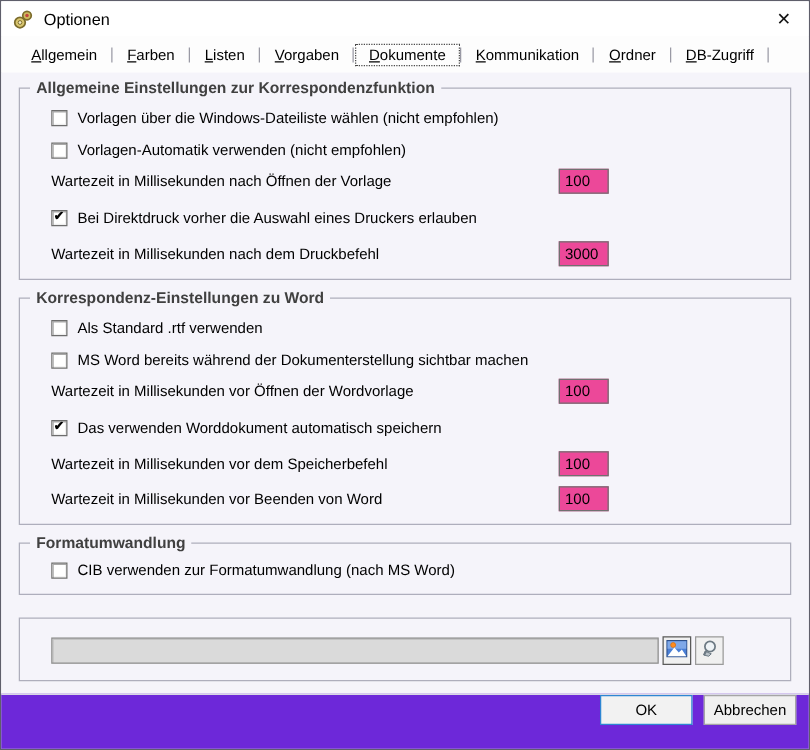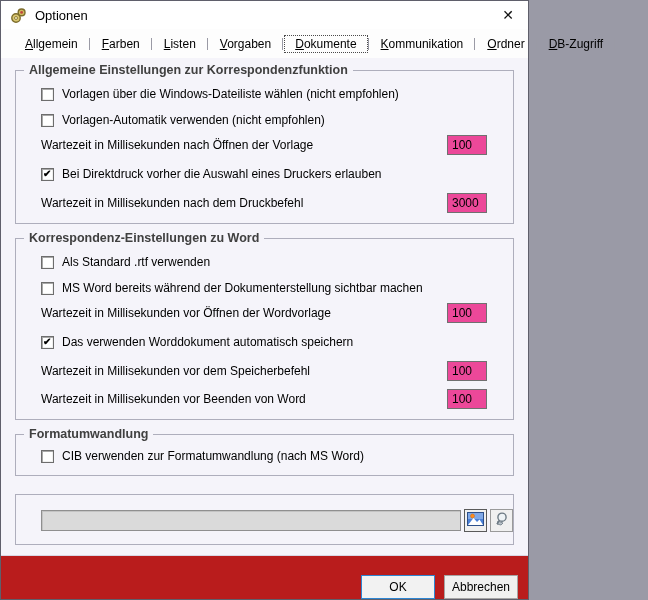--- a/index.html
+++ b/index.html
@@ -3,21 +3,21 @@
 <meta charset="utf-8">
 <style>
   * { box-sizing: border-box; margin: 0; padding: 0; }
   body {
     font-family: "Liberation Sans", sans-serif;
     font-size: 12px;
     color: #000;
     background: #9a9aa6;
   }
   .window {
-    width: 529px; height: 600px;
+    width: 648px; height: 600px;
     border: 1px solid #5f5f6b;
     background: #fff;
     display: flex; flex-direction: column;
     position: relative;
   }
   
   .titlebar {
     height: 28px; flex: none;
     background: #fff;
     display: flex; align-items: center;
@@ -116,23 +116,23 @@
     margin-left: 3px;
     background: #f0f0f0;
     border: 1px solid #9a9a9a;
     display: flex; align-items: center; justify-content: center;
     padding: 0;
   }
   .icon-btn.dark { border-color: #5a5a5a; }
   
   .footer {
     flex: none; height: 44px;
-    background: #b91c1c;
+    background: #6d28d9;
     border-top: 1px solid #d8d7e4;
-    display: flex; align-items: flex-end; justify-content: flex-end;
+    display: flex; align-items: flex-start; justify-content: flex-end;
     padding: 0 10px; gap: 9px;
   }
   .btn {
     width: 74px; height: 24px;
     background: #f0f0f0;
     border: 1px solid #a5a5a5;
     font-family: "Liberation Sans", sans-serif;
     font-size: 12px; color: #000;
   }
   .btn.default { border: 1px solid #2e86d3; background: #f2f2f2; }

